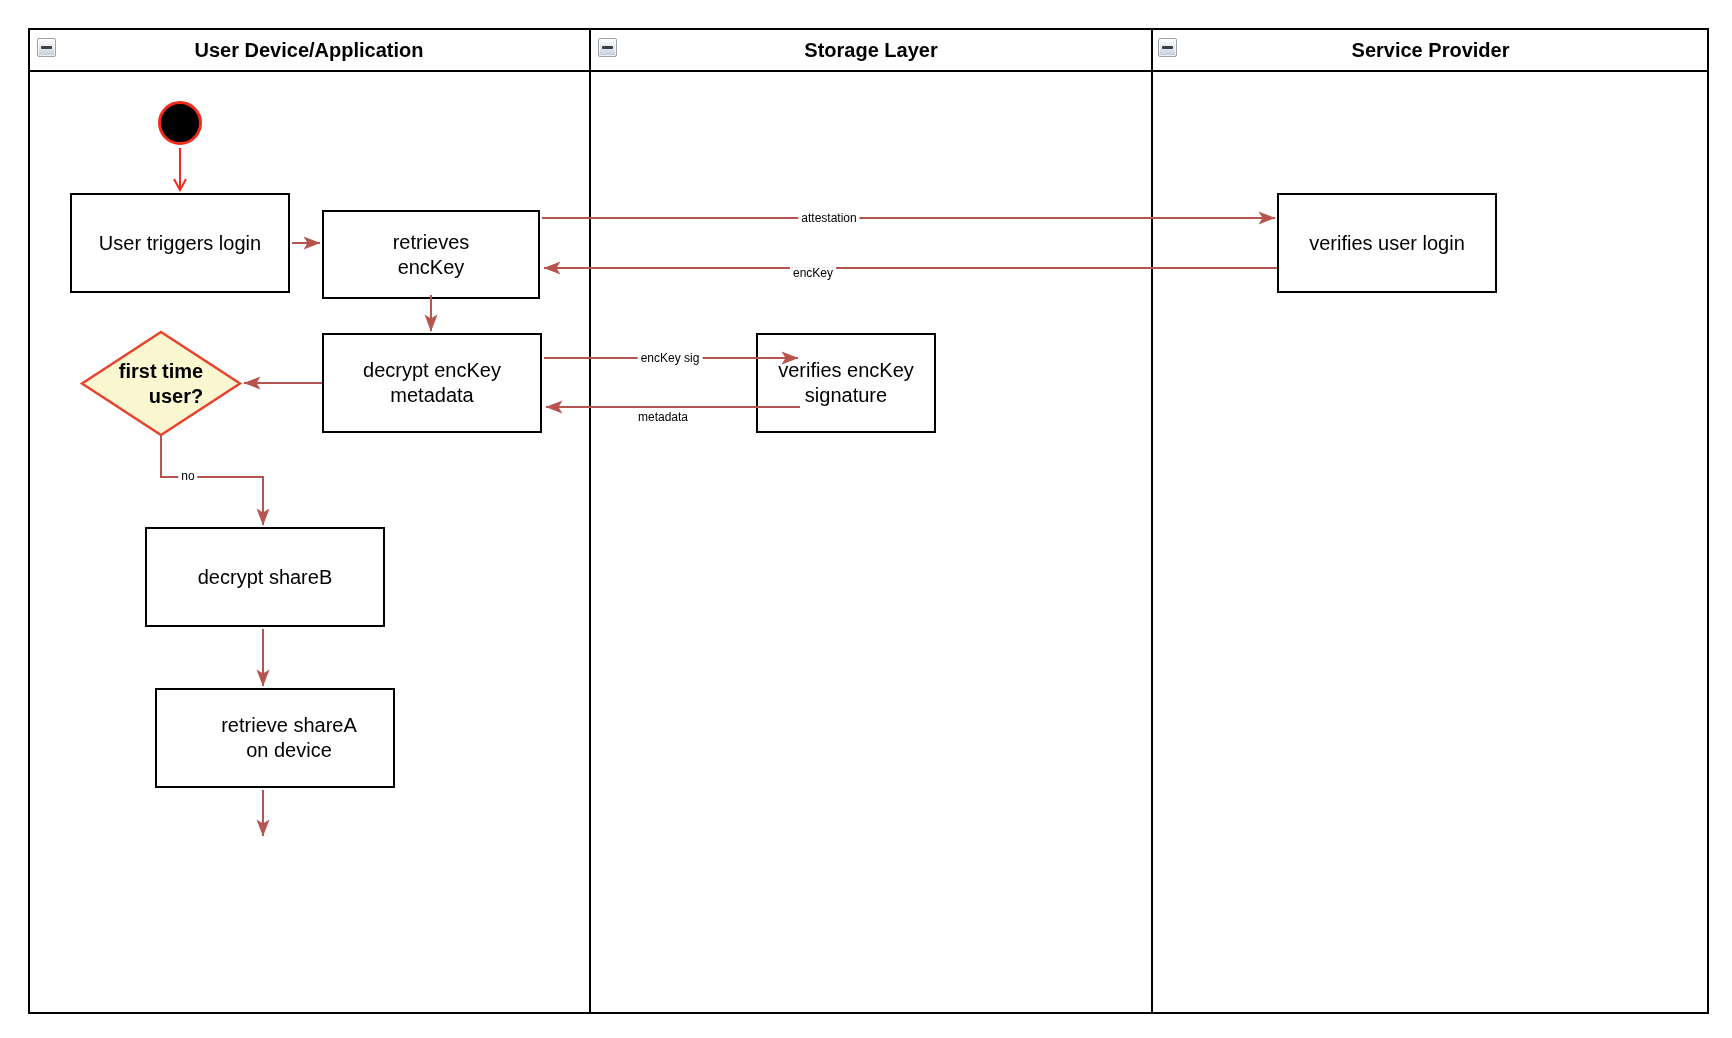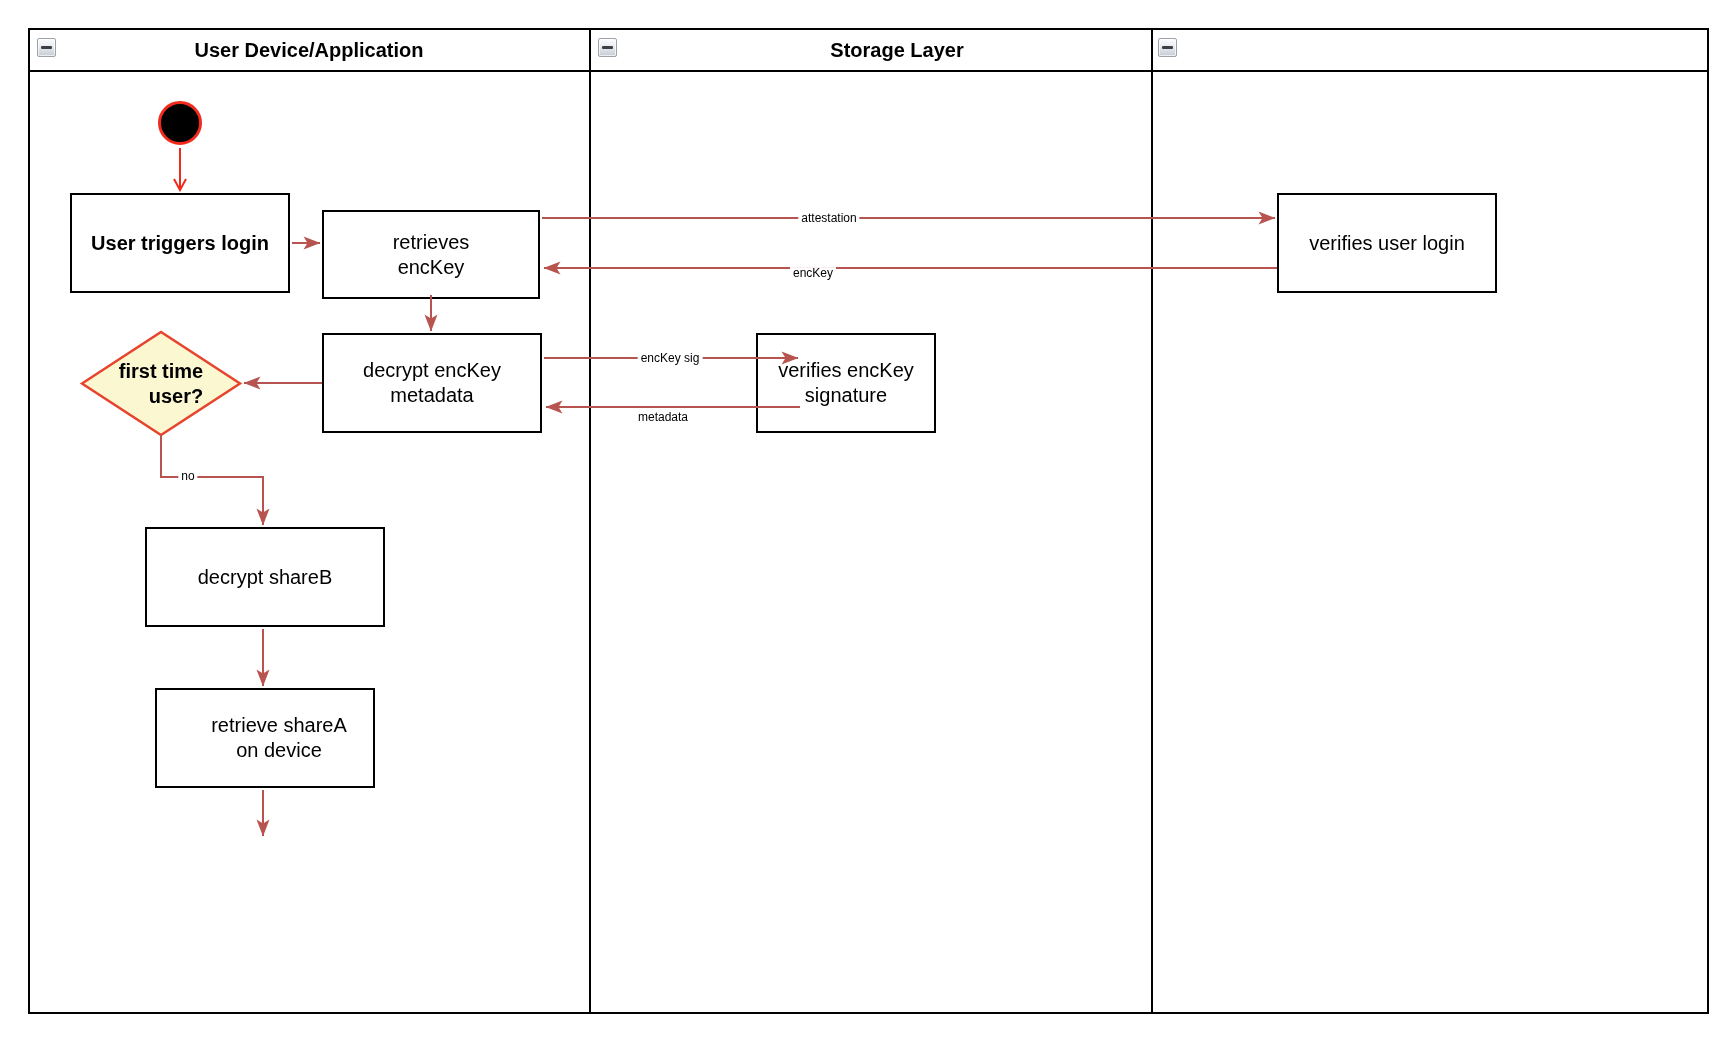--- a/index.html
+++ b/index.html
@@ -50,44 +50,45 @@
   <div class="hline" style="left:28px;top:70px;width:1681px;"></div>
 
   <div class="collapse-btn" style="left:37px;top:38px;">
     <span class="minus"></span>
   </div>
   <div class="lane-title" style="left:28px;width:562px;">User Device/Application</div>
 
   <div class="collapse-btn" style="left:598px;top:38px;">
     <span class="minus"></span>
   </div>
-  <div class="lane-title" style="left:616px;width:562px;text-align:center;">Storage Layer</div>
+  <div class="lane-title" style="left:590px;width:562px;text-align:center;">Storage Layer</div>
 
   <div class="collapse-btn" style="left:1158px;top:38px;">
     <span class="minus"></span>
   </div>
+  <div class="lane-title" style="left:1152px;width:557px;">Service Provider</div>
 
   <div class="start-node"></div>
 
-  <div class="node" style="left:70px;top:193px;width:220px;height:100px;font-weight:bold;">User triggers login</div>
+  <div class="node" style="left:70px;top:193px;width:220px;height:100px;">User triggers login</div>
 
   <div class="node" style="left:322px;top:210px;width:218px;height:89px;">retrieves
 encKey</div>
 
   <div class="node" style="left:1277px;top:193px;width:220px;height:100px;text-align:center;">verifies user login</div>
 
   <div class="node" style="left:322px;top:333px;width:220px;height:100px;">decrypt encKey
 metadata</div>
 
   <div class="node" style="left:756px;top:333px;width:180px;height:100px;">verifies encKey
 signature</div>
 
   <div class="node" style="left:145px;top:527px;width:240px;height:100px;">decrypt shareB</div>
 
-  <div class="node" style="left:155px;top:688px;width:220px;height:100px;padding-left:28px;">retrieve shareA
+  <div class="node" style="left:155px;top:688px;width:240px;height:100px;padding-left:28px;">retrieve shareA
 on device</div>
 
 
   <svg class="edges" xmlns="http://www.w3.org/2000/svg">
     <defs>
       <marker id="mBrick" markerUnits="userSpaceOnUse" markerWidth="18" markerHeight="14" viewBox="0 0 18 14" refX="17" refY="7" orient="auto">
         <path d="M0.5,0.5 L17.5,7 L0.5,13.5 L4.5,7 Z" style="fill:var(--arrow);stroke:none;"></path>
       </marker>
       <marker id="mRed" markerUnits="userSpaceOnUse" markerWidth="14" markerHeight="14" viewBox="0 0 14 14" refX="12" refY="7" orient="auto">
         <path d="M1,1 L12,7 L1,13" style="fill:none;stroke:var(--start-red);stroke-width:2;"></path>

